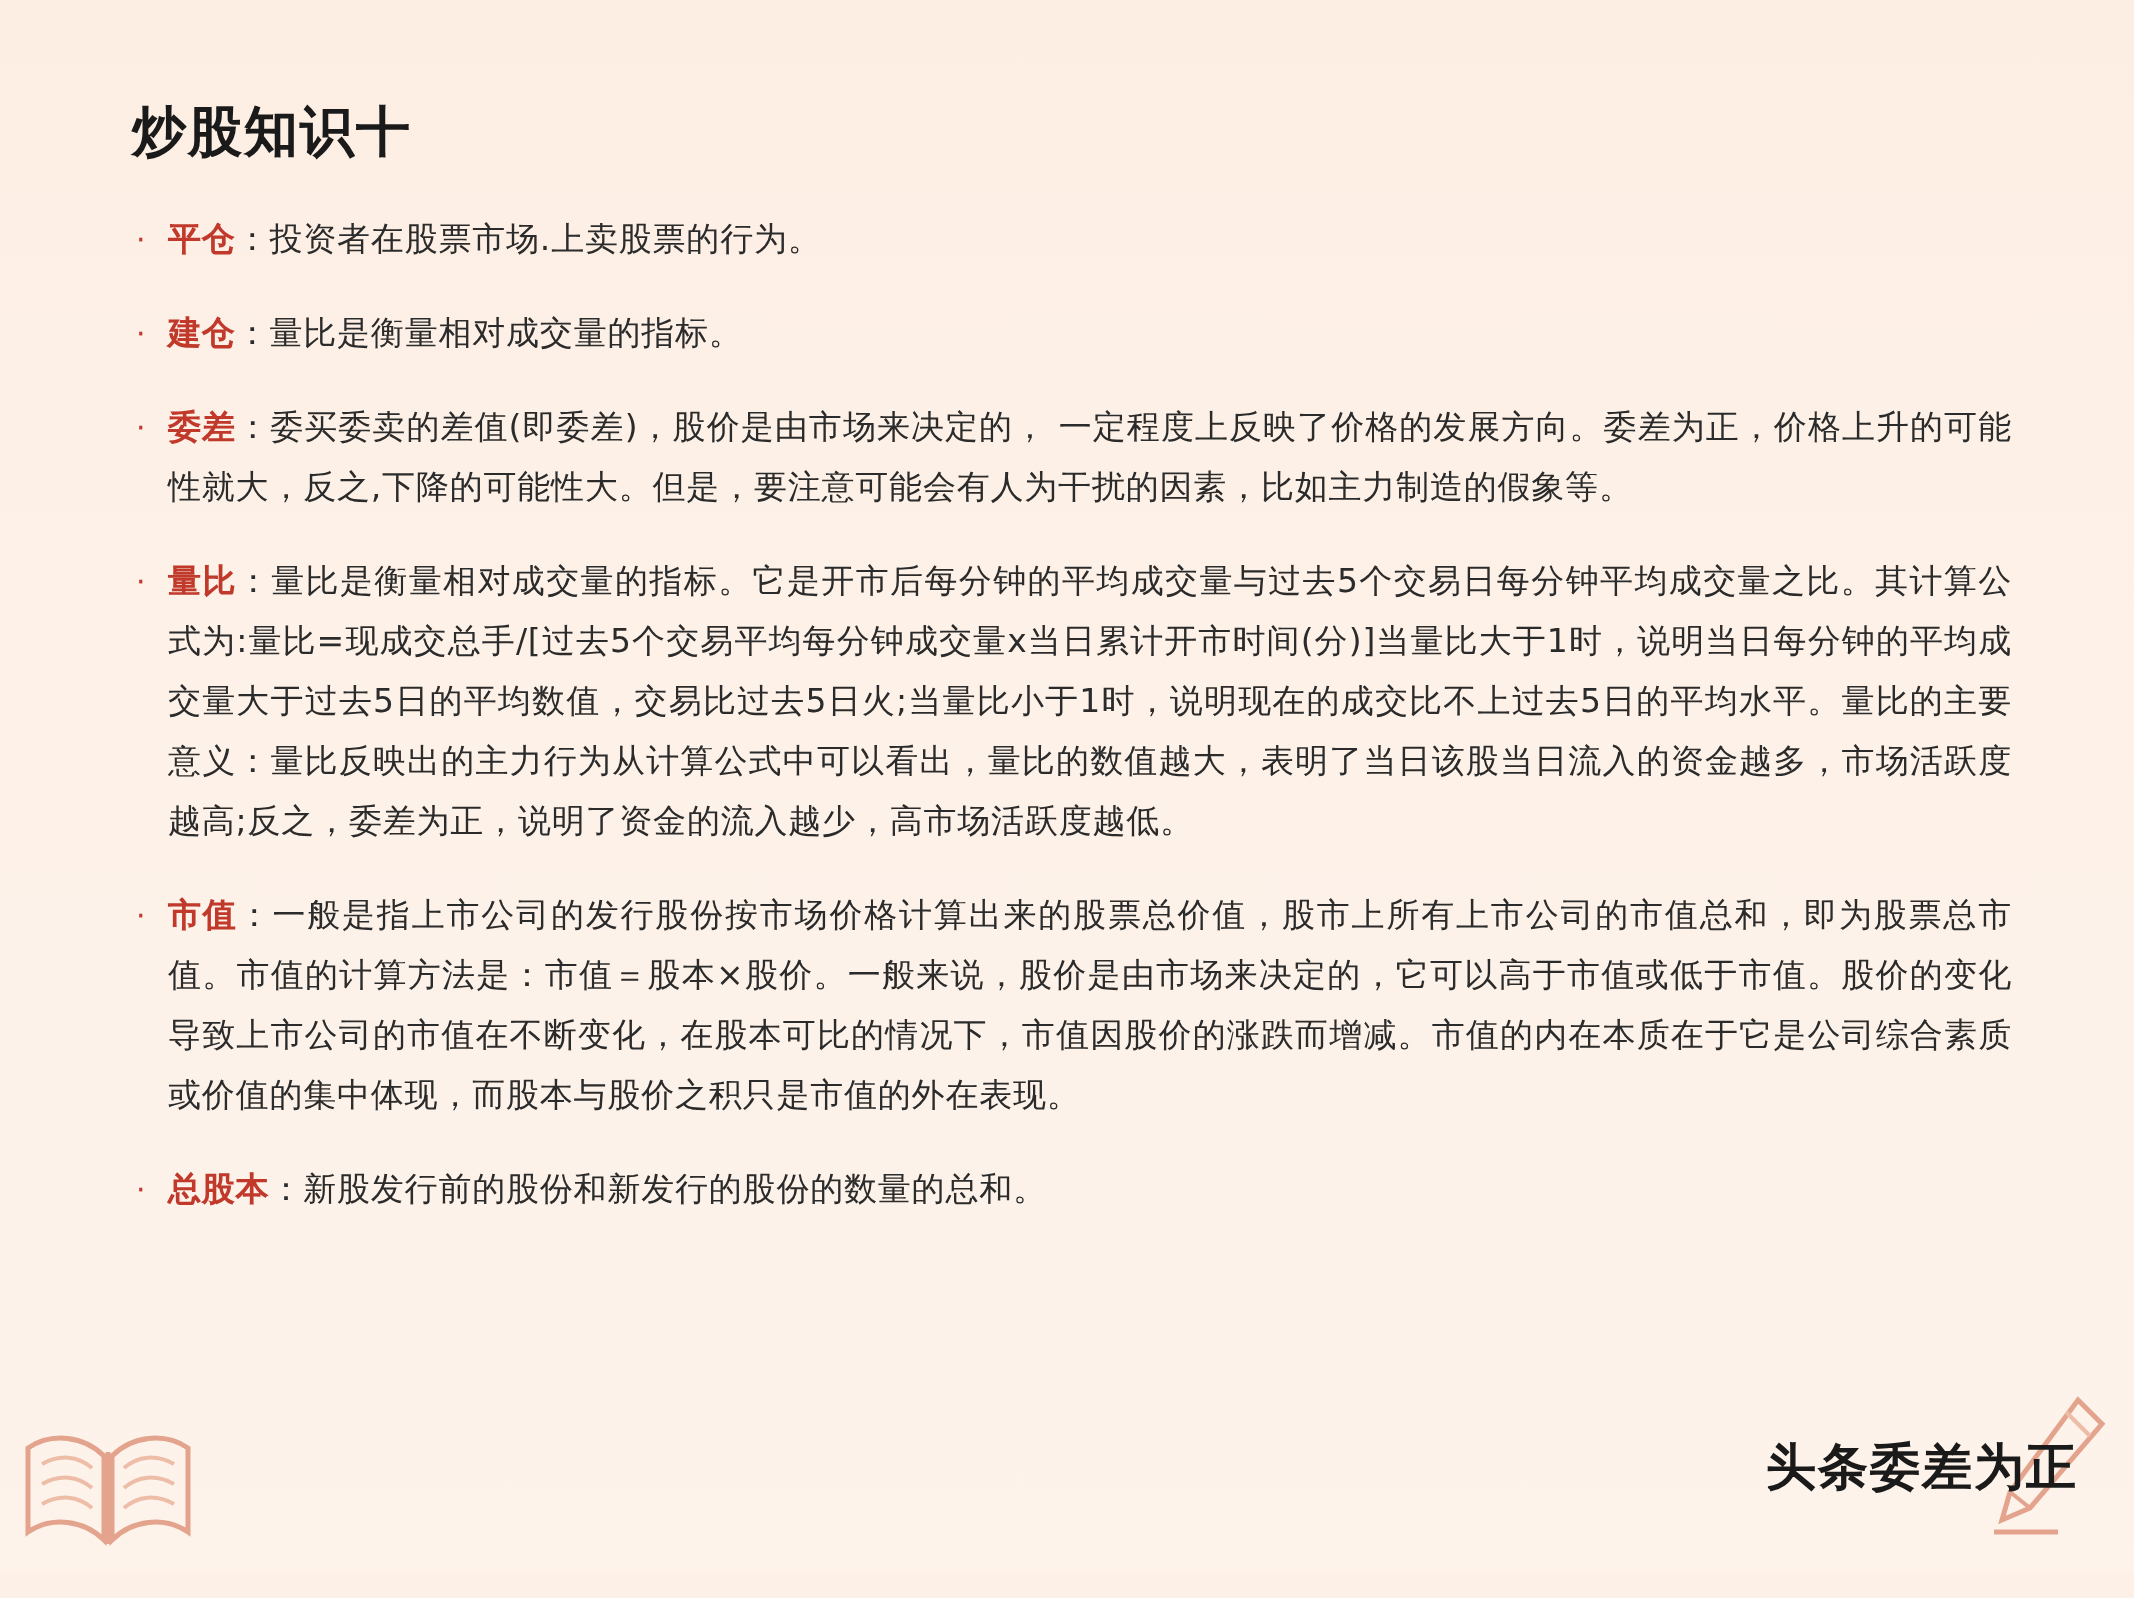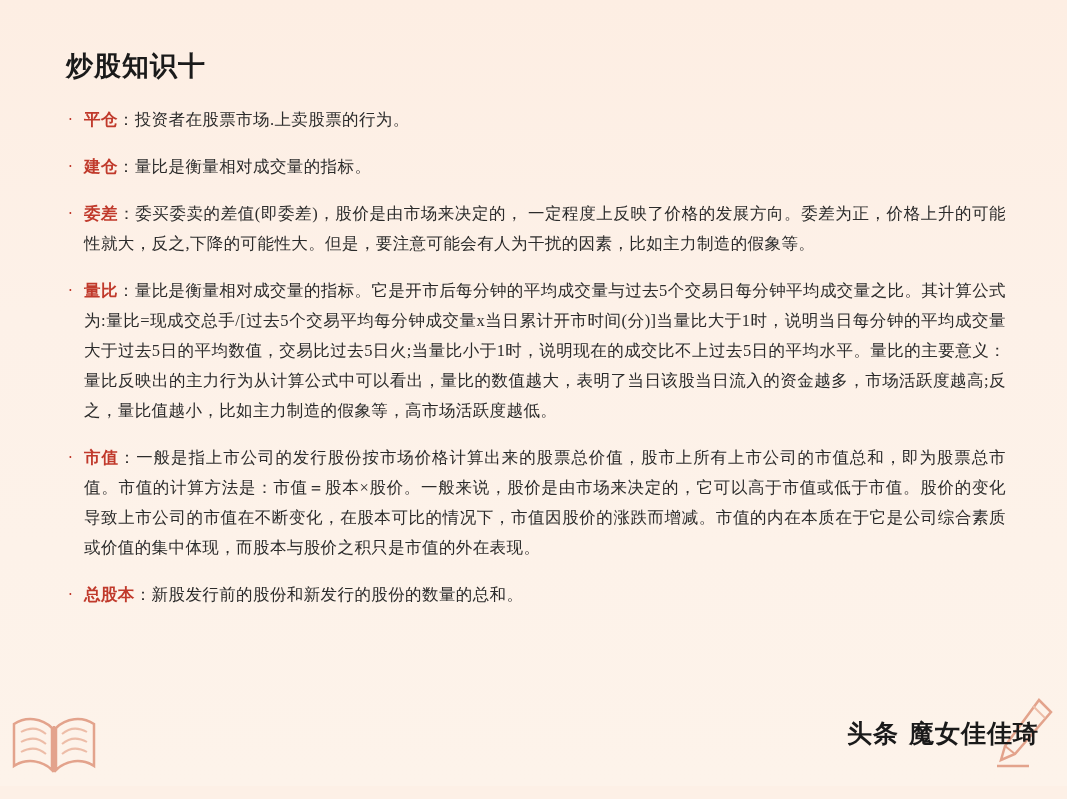--- a/index.html
+++ b/index.html
@@ -53,21 +53,20 @@
     padding-left: 2px;
     box-sizing: border-box;
   }
   .item-body {
     flex: 1;
     font-size: 16.5px;
     line-height: 30px;
     color: #2b2b2b;
     text-align: justify;
     letter-spacing: 0.4px;
-    font-family: Liberation Serif, serif;
   }
   .term {
     color: #c0392b;
     font-weight: bold;
   }
   .sep {
     color: #2b2b2b;
   }
   
   .book-icon {
@@ -87,21 +86,20 @@
   .footer-brand {
     position: absolute;
     right: 28px;
     bottom: 36px;
     font-size: 25px;
     font-weight: bold;
     color: #1a1a1a;
     letter-spacing: 1px;
     display: flex;
     align-items: center;
-    gap: 10px;
   }
   .brand-toutiao {
     font-size: 25px;
     font-weight: bold;
     color: #1a1a1a;
   }
   .brand-name {
     font-size: 25px;
     font-weight: bold;
     color: #1a1a1a;
@@ -133,21 +131,21 @@
     <div class="item">
       <div class="bullet">·</div>
       <div class="item-body">
         <span class="term">委差</span><span class="sep">：</span><span>委买委卖的差值(即委差)，股价是由市场来决定的， 一定程度上反映了价格的发展方向。委差为正，价格上升的可能性就大，反之,下降的可能性大。但是，要注意可能会有人为干扰的因素，比如主力制造的假象等。</span>
       </div>
     </div>
 
     <div class="item">
       <div class="bullet">·</div>
       <div class="item-body">
-        <span class="term">量比</span><span class="sep">：</span><span>量比是衡量相对成交量的指标。它是开市后每分钟的平均成交量与过去5个交易日每分钟平均成交量之比。其计算公式为:量比=现成交总手/[过去5个交易平均每分钟成交量x当日累计开市时间(分)]当量比大于1时，说明当日每分钟的平均成交量大于过去5日的平均数值，交易比过去5日火;当量比小于1时，说明现在的成交比不上过去5日的平均水平。量比的主要意义：量比反映出的主力行为从计算公式中可以看出，量比的数值越大，表明了当日该股当日流入的资金越多，市场活跃度越高;反之，量比值越小，比如主力制造的假象等，高市场活跃度越低。</span>
+        <span class="term">量比</span><span class="sep">：</span><span>量比是衡量相对成交量的指标。它是开市后每分钟的平均成交量与过去5个交易日每分钟平均成交量之比。其计算公式为:量比=现成交总手/[过去5个交易平均每分钟成交量x当日累计开市时间(分)]当量比大于1时，说明当日每分钟的平均成交量大于过去5日的平均数值，交易比过去5日火;当量比小于1时，说明现在的成交比不上过去5日的平均水平。量比的主要意义：量比反映出的主力行为从计算公式中可以看出，量比的数值越大，表明了当日该股当日流入的资金越多，市场活跃度越高;反之，委差为正，说明了资金的流入越少，高市场活跃度越低。</span>
       </div>
     </div>
 
     <div class="item">
       <div class="bullet">·</div>
       <div class="item-body">
         <span class="term">市值</span><span class="sep">：</span><span>一般是指上市公司的发行股份按市场价格计算出来的股票总价值，股市上所有上市公司的市值总和，即为股票总市值。市值的计算方法是：市值＝股本×股价。一般来说，股价是由市场来决定的，它可以高于市值或低于市值。股价的变化导致上市公司的市值在不断变化，在股本可比的情况下，市值因股价的涨跌而增减。市值的内在本质在于它是公司综合素质或价值的集中体现，而股本与股价之积只是市值的外在表现。</span>
       </div>
     </div>
 
@@ -174,16 +172,16 @@
 
   <svg class="pencil-icon" viewBox="0 0 66 74">
     <path d="M50 2 L62 14 L26 56 L12 62 L16 48 Z" fill="none" stroke="#e3a38c" stroke-width="2.5"></path>
     <path d="M16 48 L26 56" stroke="#e3a38c" stroke-width="2"></path>
     <path d="M44 8 L56 20" stroke="#edbda8" stroke-width="2"></path>
     <path d="M8 68 L40 68" stroke="#e3a38c" stroke-width="2.5"></path>
   </svg>
 
   <div class="footer-brand">
     <span class="brand-toutiao">头条</span>
-    <span class="brand-name">魔女佳佳琦</span>
+    <span class="brand-name">委差为正</span>
   </div>
 
 </div>
 
 </body></html>

